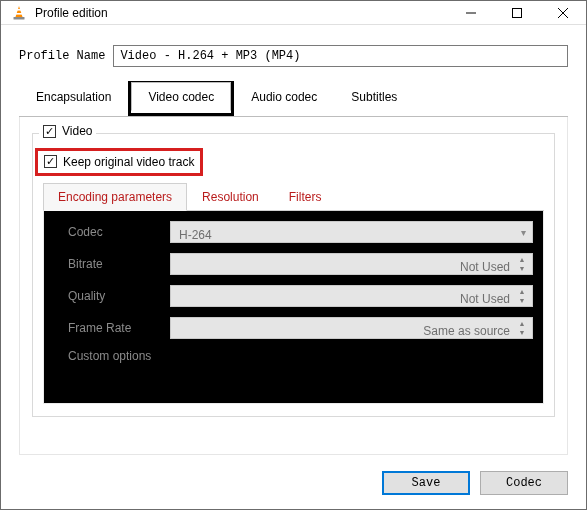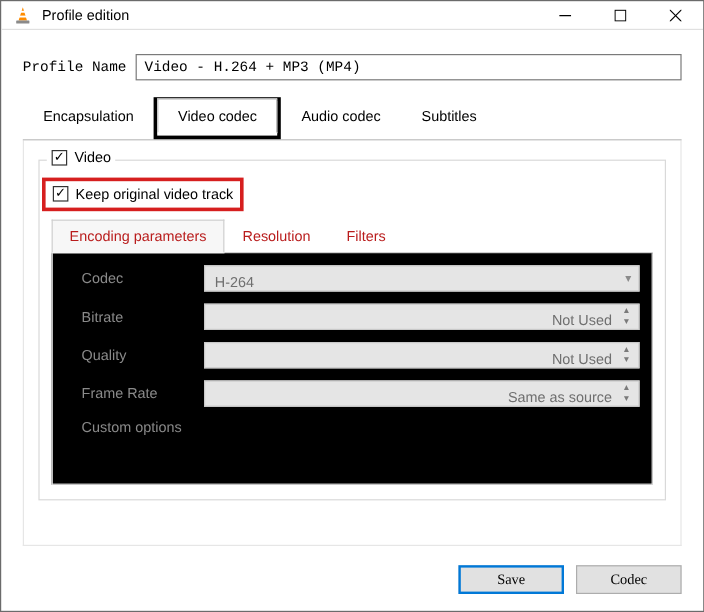--- a/index.html
+++ b/index.html
@@ -162,21 +162,21 @@
   
   .buttons {
     position:absolute;
     right: 18px; bottom: 14px;
     display:flex; gap:10px;
   }
   .btn {
     width: 88px; height: 24px;
     border:1px solid #adadad;
     background:#e1e1e1;
-    font-family:Liberation Serif, serif; font-size:12px;
+    font-family:Liberation Mono, monospace; font-size:12px;
     display:flex; align-items:center; justify-content:center;
   }
   .btn.primary {
     border:2px solid #0078d7;
   }
 </style>
 </head>
 <body>
 
 <div class="titlebar">

